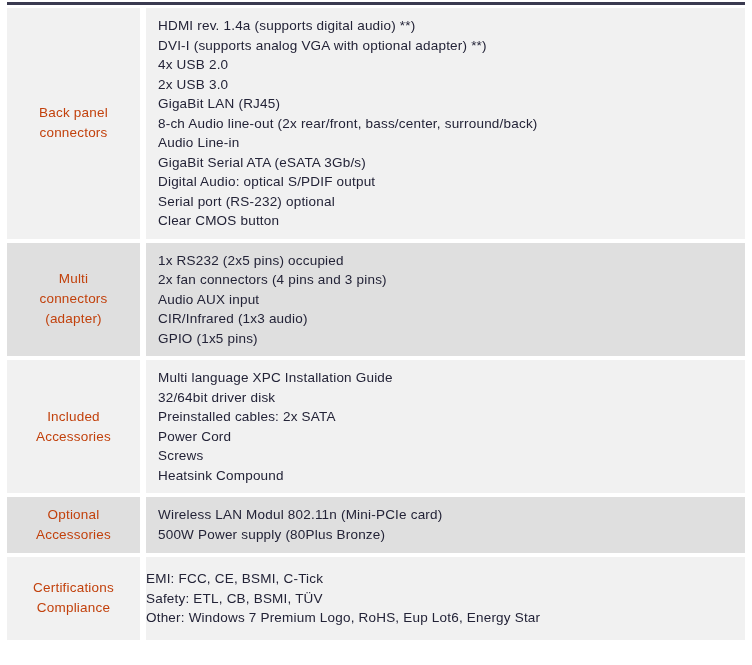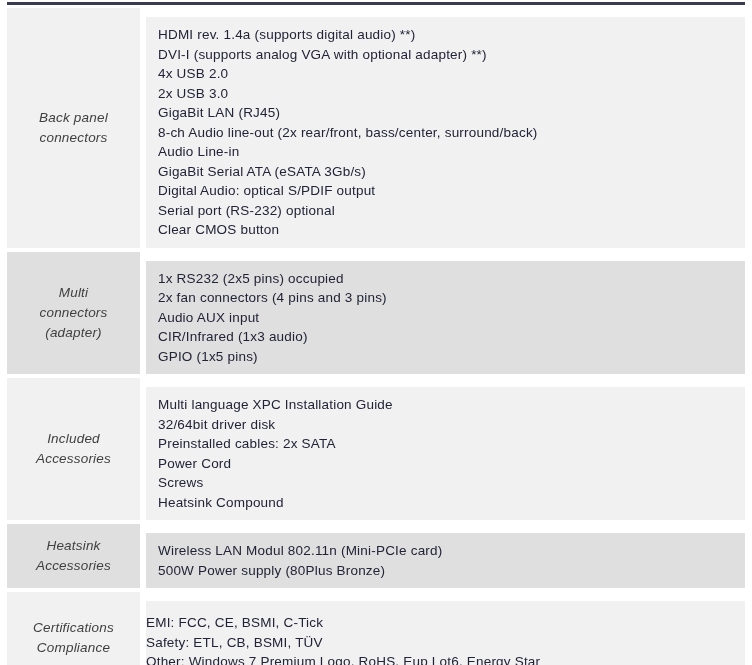--- a/index.html
+++ b/index.html
@@ -39,29 +39,27 @@
     flex: 0 0 133px;
     display: flex;
     flex-direction: column;
     justify-content: center;
     align-items: center;
     text-align: center;
   }
   .label-line {
     font-size: 13.5px;
     line-height: 20px;
-    font-style: italic;
-    color: #404040;
+    color: #c2410c;
     letter-spacing: 0.2px;
   }
   .value-cell {
     flex: 1 1 auto;
     padding-left: 12px;
     padding-right: 6px;
-    margin-top: 9px;
   }
   .item {
     font-size: 13.5px;
     line-height: 19.5px;
     color: #232337;
     letter-spacing: 0.2px;
     white-space: nowrap;
   }
 </style>
 </head>
@@ -117,21 +115,21 @@
         <div class="item">32/64bit driver disk</div>
         <div class="item">Preinstalled cables: 2x SATA</div>
         <div class="item">Power Cord</div>
         <div class="item">Screws</div>
         <div class="item">Heatsink Compound</div>
       </div>
     </div>
 
     <div class="row dark">
       <div class="cell label-cell">
-        <div class="label-line">Heatsink</div>
+        <div class="label-line">Optional</div>
         <div class="label-line">Accessories</div>
       </div>
       <div class="cell value-cell">
         <div class="item">Wireless LAN Modul 802.11n (Mini-PCIe card)</div>
         <div class="item">500W Power supply (80Plus Bronze)</div>
       </div>
     </div>
 
     <div class="row light pad-lg">
       <div class="cell label-cell">

